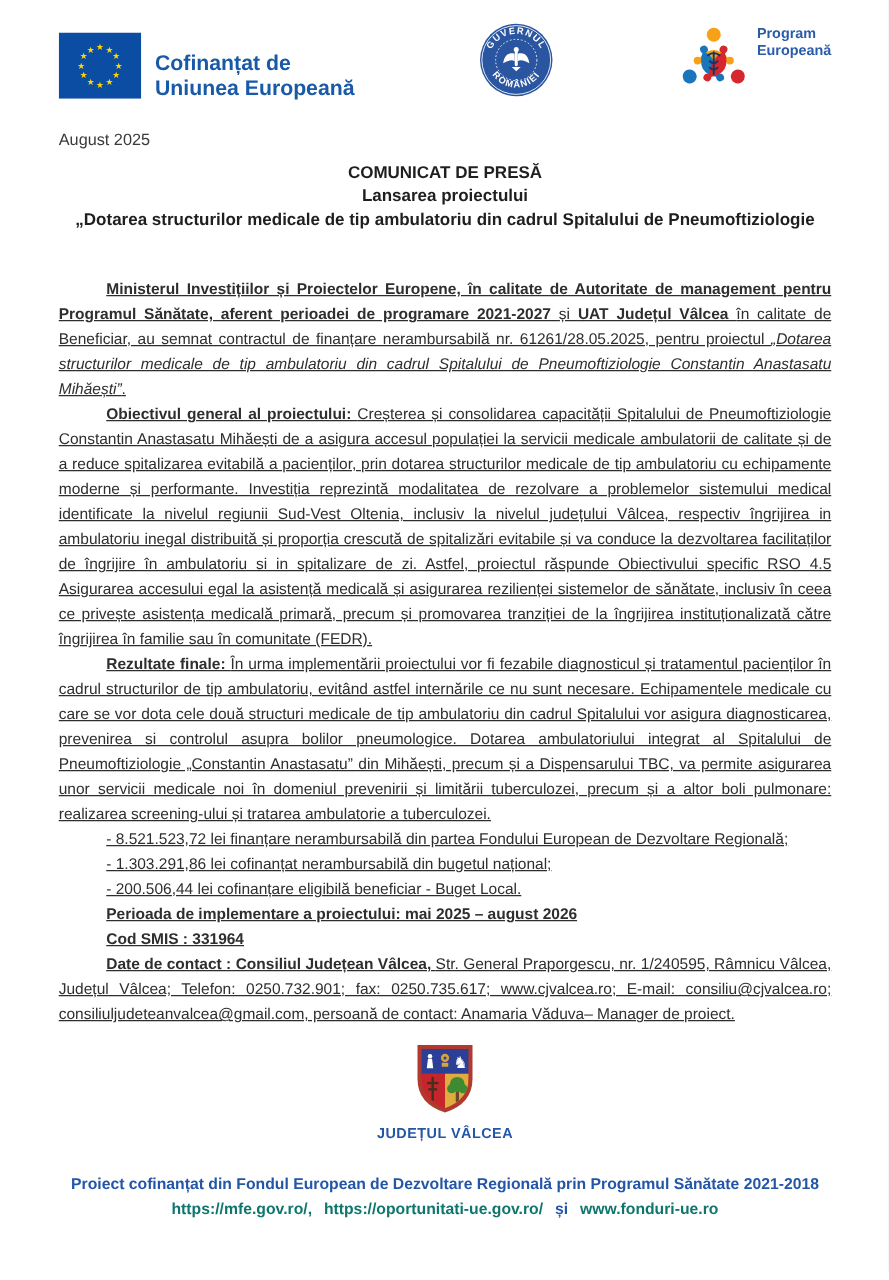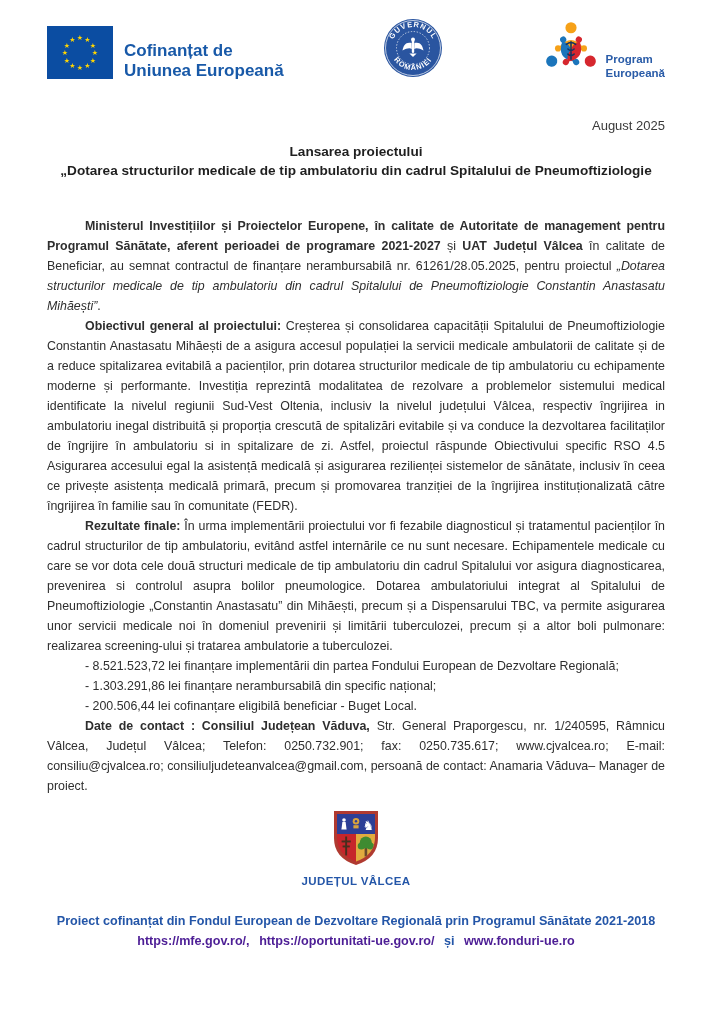--- a/index.html
+++ b/index.html
@@ -5,41 +5,41 @@
   html,body{margin:0;padding:0;background:#e8e8e8;}
   .page{
     width:711px;height:1024px;margin:0 auto;background:#ffffff;
     box-sizing:border-box;padding:18px 46px 0 47px;position:relative;overflow:hidden;
     font-family:"Liberation Sans",sans-serif;color:#2f2f2f;
   }
   
   .logos{display:flex;align-items:flex-start;justify-content:space-between;height:72px;}
   .eu-block{display:flex;align-items:flex-start;gap:11px;padding-top:8px;}
   .eu-text{font-weight:bold;color:#1859a8;font-size:17px;line-height:20px;padding-top:3px;margin-top:12px;}
-  .program-block{display:flex;align-items:flex-end;gap:6px;padding-top:2px;}
+  .program-block{display:flex;align-items:flex-start;gap:6px;padding-top:2px;}
   .program-text{font-weight:bold;color:#2a5ca8;font-size:11.5px;line-height:14px;}
   
-  .date-row{text-align:right;font-size:13px;color:#3a3a3a;margin-top:28px;}
+  .date-row{font-size:13px;color:#3a3a3a;margin-top:14px;}
   
   .title-block{text-align:center;margin-top:9px;font-weight:bold;color:#1f1f1f;
     font-size:13.6px;line-height:19px;}
   
   .body-block{margin-top:36px;font-size:12.4px;line-height:20px;text-align:justify;color:#2e2e2e;}
   .para{margin:0;}
-  .para.indent{text-indent:38px;}
+  .para.indent{text-indent:38px;text-decoration:underline;}
   .b{font-weight:bold;}
   .i{font-style:italic;}
   
   .arms-block{margin-top:14px;text-align:center;}
   .valcea-label{margin-top:5px;font-size:11.5px;font-weight:bold;color:#2456a8;letter-spacing:.4px;text-align:center;}
   
   .footer-block{margin-top:24px;text-align:center;font-weight:bold;color:#2456a8;
     font-size:12.6px;line-height:20px;}
   .footer-links span{margin:0 3px;}
-  a,.linklike{color:#4c1d95;text-decoration:none;}
+  a,.linklike{color:#0f766e;text-decoration:none;}
 </style>
 </head>
 <body>
 
 <div class="page">
 
   <header class="logos">
 
     <div class="eu-block">
       <svg width="66" height="53" viewBox="0 0 66 53">
@@ -109,32 +109,35 @@
         <div>Program</div>
         <div>Europeană</div>
       </div>
     </div>
 
   </header>
 
   <div class="date-row">August 2025</div>
 
   <div class="title-block">
+    <div>COMUNICAT DE PRESĂ</div>
     <div>Lansarea proiectului</div>
     <div>„Dotarea structurilor medicale de tip ambulatoriu din cadrul Spitalului de Pneumoftiziologie</div>
   </div>
 
   <div class="body-block">
       <p class="para indent"><span class="b">Ministerul Investițiilor și Proiectelor Europene, în calitate de Autoritate de management pentru Programul Sănătate, aferent perioadei de programare 2021-2027 </span><span>și </span><span class="b">UAT Județul Vâlcea </span><span>în calitate de Beneficiar, au semnat contractul de finanțare nerambursabilă nr. 61261/28.05.2025, pentru proiectul </span><span class="i">„Dotarea structurilor medicale de tip ambulatoriu din cadrul Spitalului de Pneumoftiziologie Constantin Anastasatu Mihăești”</span><span>.</span></p>
       <p class="para indent"><span class="b">Obiectivul general al proiectului: </span><span>Creșterea și consolidarea capacității Spitalului de Pneumoftiziologie Constantin Anastasatu Mihăești de a asigura accesul populației la servicii medicale ambulatorii de calitate și de a reduce spitalizarea evitabilă a pacienților, prin dotarea structurilor medicale de tip ambulatoriu cu echipamente moderne și performante. Investiția reprezintă modalitatea de rezolvare a problemelor sistemului medical identificate la nivelul regiunii Sud-Vest Oltenia, inclusiv la nivelul județului Vâlcea, respectiv îngrijirea in ambulatoriu inegal distribuită și proporția crescută de spitalizări evitabile și va conduce la dezvoltarea facilitaților de îngrijire în ambulatoriu si in spitalizare de zi. Astfel, proiectul răspunde Obiectivului specific RSO 4.5 Asigurarea accesului egal la asistență medicală și asigurarea rezilienței sistemelor de sănătate, inclusiv în ceea ce privește asistența medicală primară, precum și promovarea tranziției de la îngrijirea instituționalizată către îngrijirea în familie sau în comunitate (FEDR).</span></p>
       <p class="para indent"><span class="b">Rezultate finale: </span><span> În urma implementării proiectului vor fi fezabile diagnosticul și tratamentul pacienților în cadrul structurilor de tip ambulatoriu, evitând astfel internările ce nu sunt necesare. Echipamentele medicale cu care se vor dota cele două structuri medicale de tip ambulatoriu din cadrul Spitalului vor asigura diagnosticarea, prevenirea si controlul asupra bolilor pneumologice. Dotarea ambulatoriului integrat al Spitalului de Pneumoftiziologie „Constantin Anastasatu” din Mihăești, precum și a Dispensarului TBC, va permite asigurarea unor servicii medicale noi în domeniul prevenirii și limitării tuberculozei, precum și a altor boli pulmonare: realizarea screening-ului și tratarea ambulatorie a tuberculozei.</span></p>
-      <p class="para indent"><span>- 8.521.523,72 lei finanțare implementării din partea Fondului European de Dezvoltare Regională;</span></p>
-      <p class="para indent"><span>- 1.303.291,86 lei finanțare nerambursabilă din specific național;</span></p>
+      <p class="para indent"><span>- 8.521.523,72 lei finanțare nerambursabilă din partea Fondului European de Dezvoltare Regională;</span></p>
+      <p class="para indent"><span>- 1.303.291,86 lei cofinanțat nerambursabilă din bugetul național;</span></p>
       <p class="para indent"><span>- 200.506,44 lei  cofinanțare eligibilă beneficiar - Buget Local.</span></p>
-      <p class="para indent"><span class="b">Date de contact : Consiliul Județean Văduva, </span><span>Str. General Praporgescu, nr. 1/240595, Râmnicu Vâlcea, Județul Vâlcea; Telefon: 0250.732.901; fax: 0250.735.617; www.cjvalcea.ro; E-mail: consiliu@cjvalcea.ro; consiliuljudeteanvalcea@gmail.com,  persoană de contact: Anamaria Văduva– Manager de proiect.</span></p>
+      <p class="para indent"><span class="b">Perioada de implementare a proiectului:  mai 2025 – august 2026</span></p>
+      <p class="para indent"><span class="b">Cod SMIS : 331964</span></p>
+      <p class="para indent"><span class="b">Date de contact : Consiliul Județean Vâlcea, </span><span>Str. General Praporgescu, nr. 1/240595, Râmnicu Vâlcea, Județul Vâlcea; Telefon: 0250.732.901; fax: 0250.735.617; www.cjvalcea.ro; E-mail: consiliu@cjvalcea.ro; consiliuljudeteanvalcea@gmail.com,  persoană de contact: Anamaria Văduva– Manager de proiect.</span></p>
     </div>
 
   <div class="arms-block">
     <svg width="48" height="56" viewBox="0 0 48 56">
       <path d="M2 1 H46 V28 Q46 48 24 55 Q2 48 2 28 Z" fill="#b03a30"></path>
       <defs>
         <clipPath id="shieldClip">
             <path d="M5 4 H43 V27 Q43 45 24 51.5 Q5 45 5 27 Z"></path>
           </clipPath>
       </defs>

